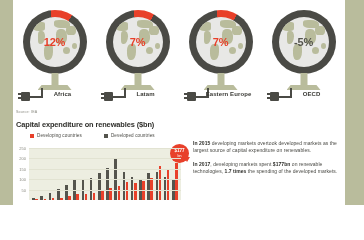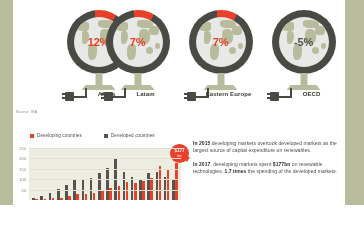--- a/index.html
+++ b/index.html
@@ -91,21 +91,21 @@
 </head>
 <body>
 
 <div class="page">
 
   <div class="band band-left"></div>
   <div class="band-left-inner"></div>
   <div class="band band-right"></div>
 
   <div class="globes" id="globes">
-      <div class="globe-cell" style="left: 0px; width: 83px; margin-left: 44px;">
+      <div class="globe-cell" style="left: 0px; width: 83px;">
     <div class="globe-top-label"></div>
     <div class="globe-wrap">
       <div class="ring" style="background:conic-gradient(from -8deg, #e8402a 0deg 40.8deg, #4a4a45 40.8deg 360deg)"></div>
       <div class="globe-inner">
         <div class="land" style="left:2px;top:5px;width:13px;height:9px;border-radius:40% 20% 30% 50%"></div>
         <div class="land" style="left:8px;top:14px;width:7px;height:13px;border-radius:30% 40% 60% 30%"></div>
         <div class="land" style="left:14px;top:27px;width:9px;height:16px;border-radius:40% 30% 50% 40%"></div>
         <div class="land" style="left:24px;top:3px;width:16px;height:8px;border-radius:30% 50% 20% 40%"></div>
         <div class="land" style="left:26px;top:12px;width:11px;height:15px;border-radius:35% 45% 40% 30%"></div>
         <div class="land" style="left:36px;top:9px;width:10px;height:9px;border-radius:40%"></div>
@@ -194,20 +194,21 @@
     <div class="cord">
       <i class="vert"></i>
           <i class="horz"></i>
       <span class="plug"></span>
     </div>
     <div class="globe-label">OECD</div>
   </div>
     </div>
 
   <div class="source">Source: IEA</div>
+  <div class="chart-title">Capital expenditure on renewables ($bn)</div>
 
   <div class="legend">
     <div class="legend-item">
       <span class="legend-swatch" style="background:#e8402a"></span>
       <span class="legend-text">Developing countries</span>
     </div>
     <div class="legend-item">
       <span class="legend-swatch" style="background:#54544d"></span>
       <span class="legend-text">Developed countries</span>
     </div>

